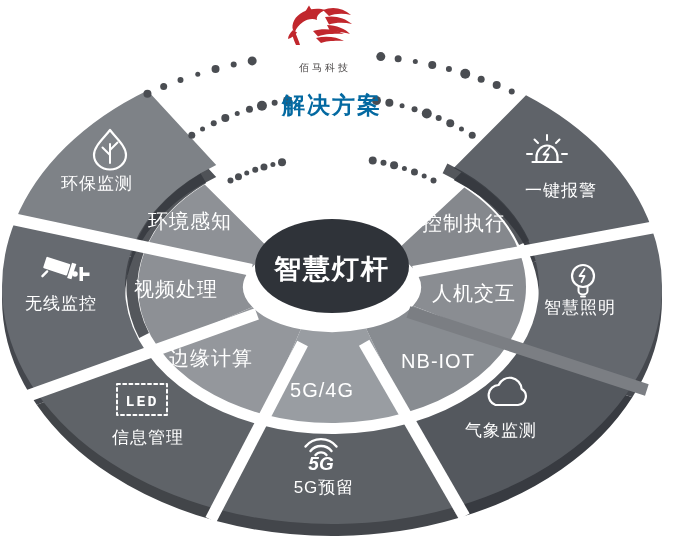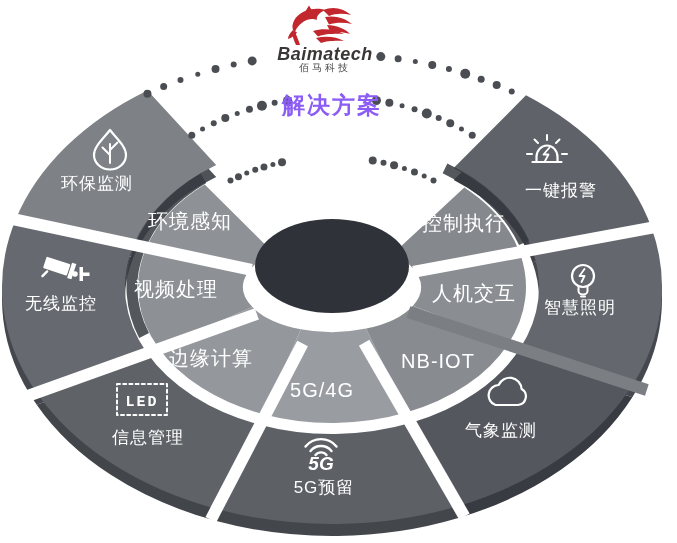--- a/index.html
+++ b/index.html
@@ -159,18 +159,18 @@
       <path d="M10,26 C8,20 12,12 20,8 C27,4.5 36,4 42,6 C36,9 33,12.5 34,16 C30,14 24,15 20,18 C16,21 13,24 12,28 Z" fill="#c1272d"></path>
       <path d="M10,26 C7,29 5,32 5,35 C8.5,34 12,31.5 14,28.5 Z" fill="#c1272d"></path>
       <path d="M22,8 L26,1.5 L29.5,7.5 Z" fill="#c1272d"></path>
       <path d="M40,6 C50,2 60,4 68,11 C60,9 52,9.5 46,12 Z" fill="#c1272d"></path>
       <path d="M42,13 C52,11 62,14 69,20 C61,18 52,18.5 46,20.5 Z" fill="#c1272d"></path>
       <path d="M44,21 C53,21 63,25 67,30 C60,28 52,27.5 47,27 Z" fill="#c1272d"></path>
       <path d="M30,27 C40,24 52,25 61,30 C52,29.5 41,30 35,32.5 Z" fill="#c1272d"></path>
       <path d="M33,34 C43,31.5 54,33 61,37 C53,36.5 43,37 38,39 Z" fill="#c1272d"></path>
       <path d="M12,28 C14,33 16,37 17,41 L13,41 C11,37 10,33 9,30 Z" fill="#c1272d"></path>
     </svg>
-  <div class="ovl" id="brand" style="color: rgb(58, 55, 55);">Baimatech</div>
   <div class="ovl" id="brandcn" style="color: rgb(74, 71, 71);">佰马科技</div>
 
-  <div class="ovl" id="arc-solutions" style="color: #8b5cf6;">解决方案</div>
+  <div class="ovl" id="arc-solutions" style="color: #0369a1;">解决方案</div>
 
+  <div class="ovl" id="center-label" style="color: rgb(255, 255, 255);">智慧灯杆</div>
 </div>
 
 </body></html>

